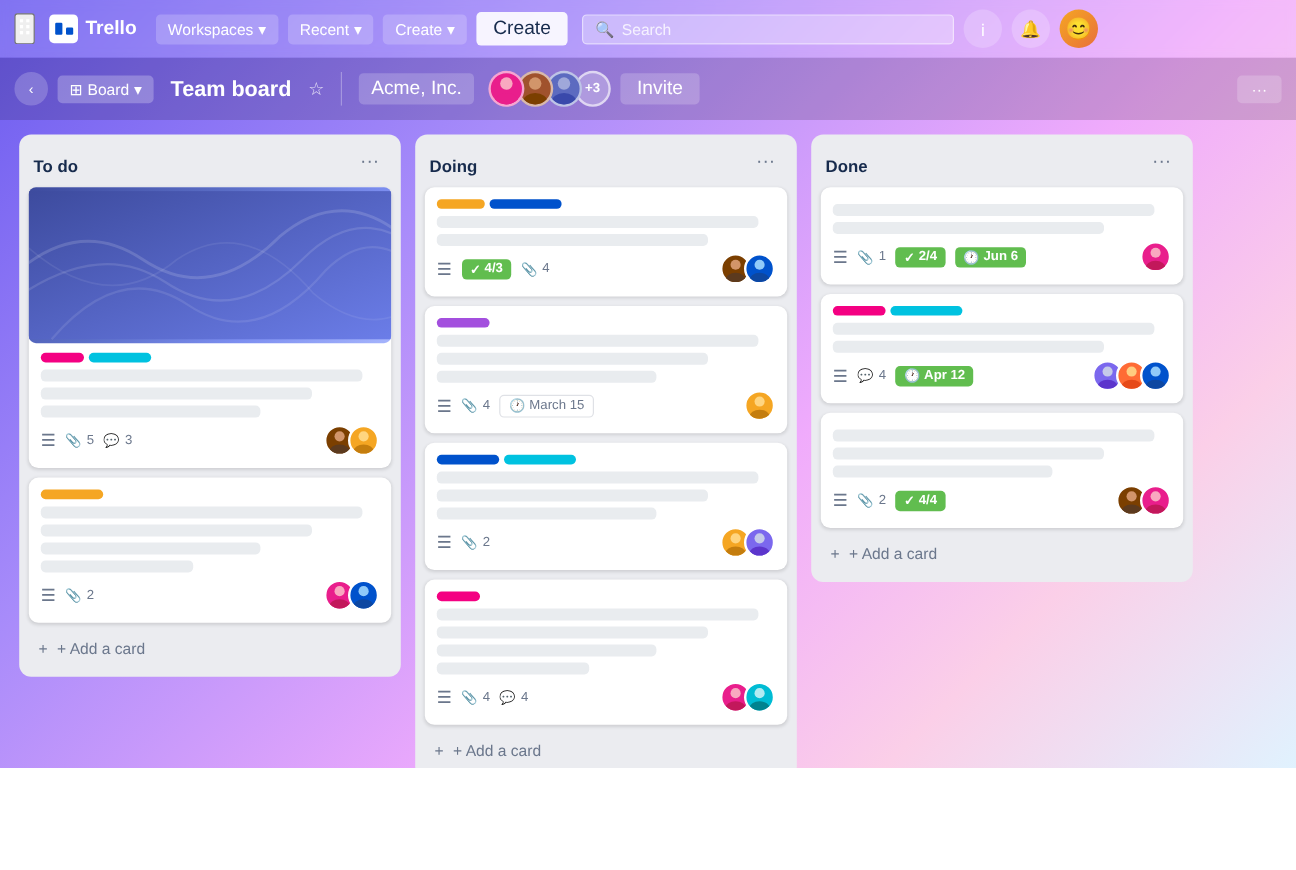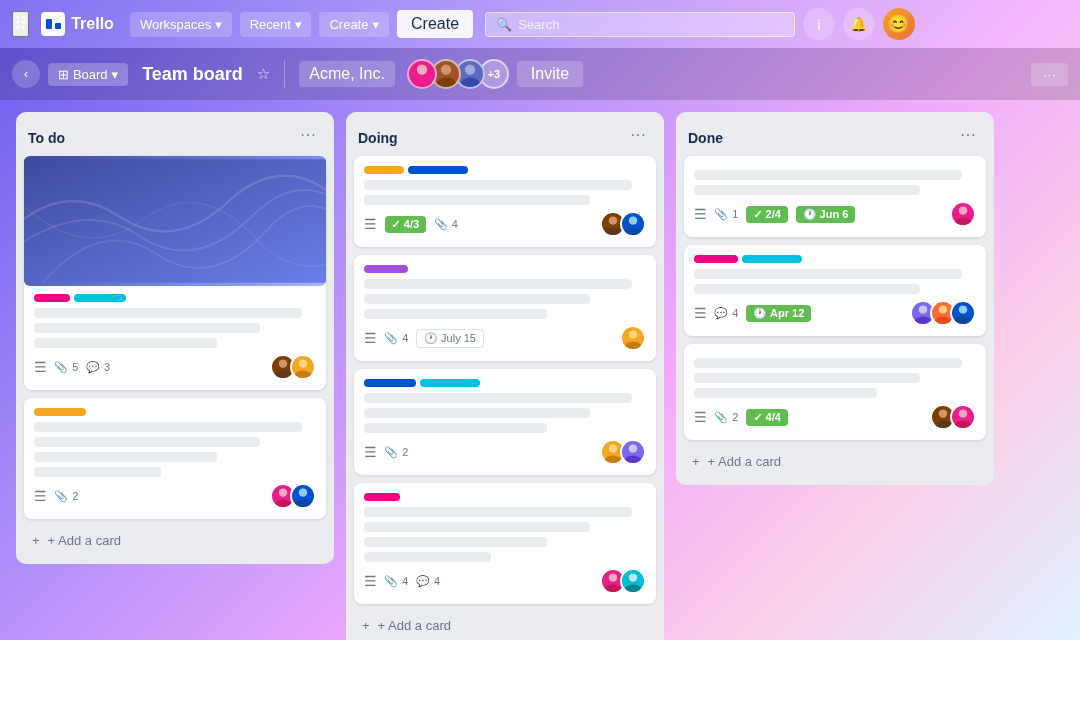--- a/index.html
+++ b/index.html
@@ -411,21 +411,21 @@
         <div class="card-line medium"></div>
         <div class="card-line short"></div>
         <div class="card-footer">
           <span style="color:#6b778c;font-size:14px;">☰</span>
           <span class="card-meta">
             <span>📎</span>
               <span>4</span>
           </span>
           <span class="badge-outline">
             <span>🕐</span>
-              <span>July 15</span>
+              <span>March 15</span>
           </span>
           <div class="card-avatars">
             <div class="card-avatar" style="background:#f5a623;">
               <svg viewBox="0 0 26 26" width="26" height="26">
                   <circle cx="13" cy="9" r="5" fill="#ffd580"></circle>
                   <ellipse cx="13" cy="24" rx="10" ry="7" fill="#c47d0e"></ellipse>
                 </svg>
             </div>
           </div>
         </div>

